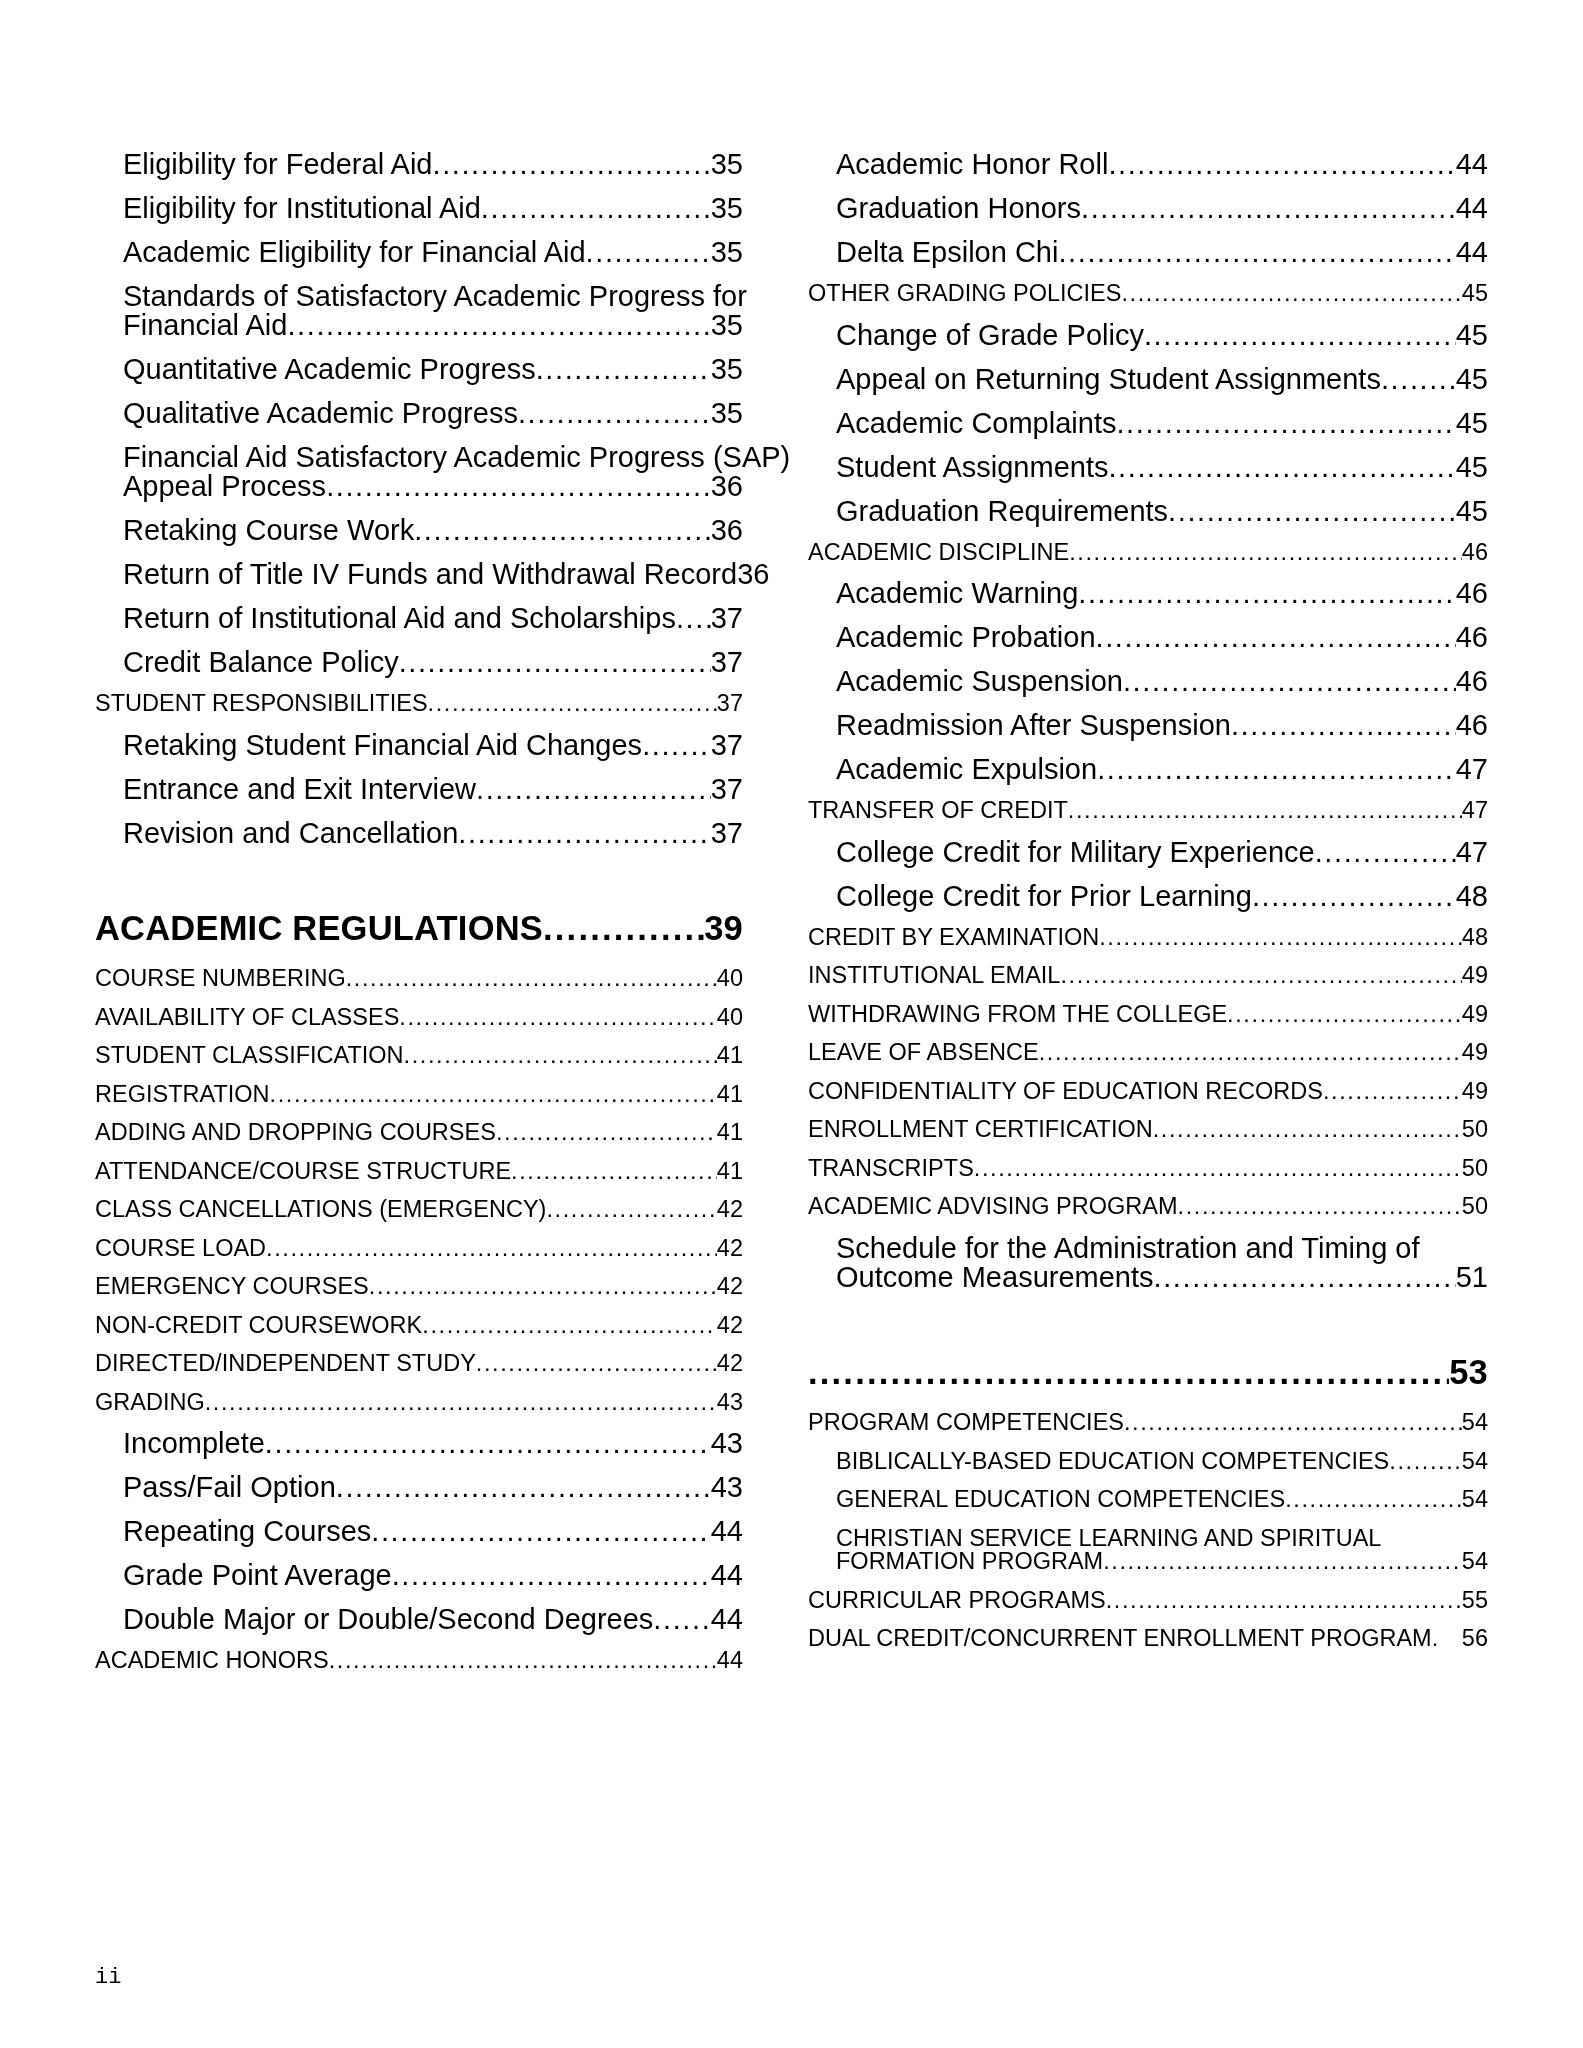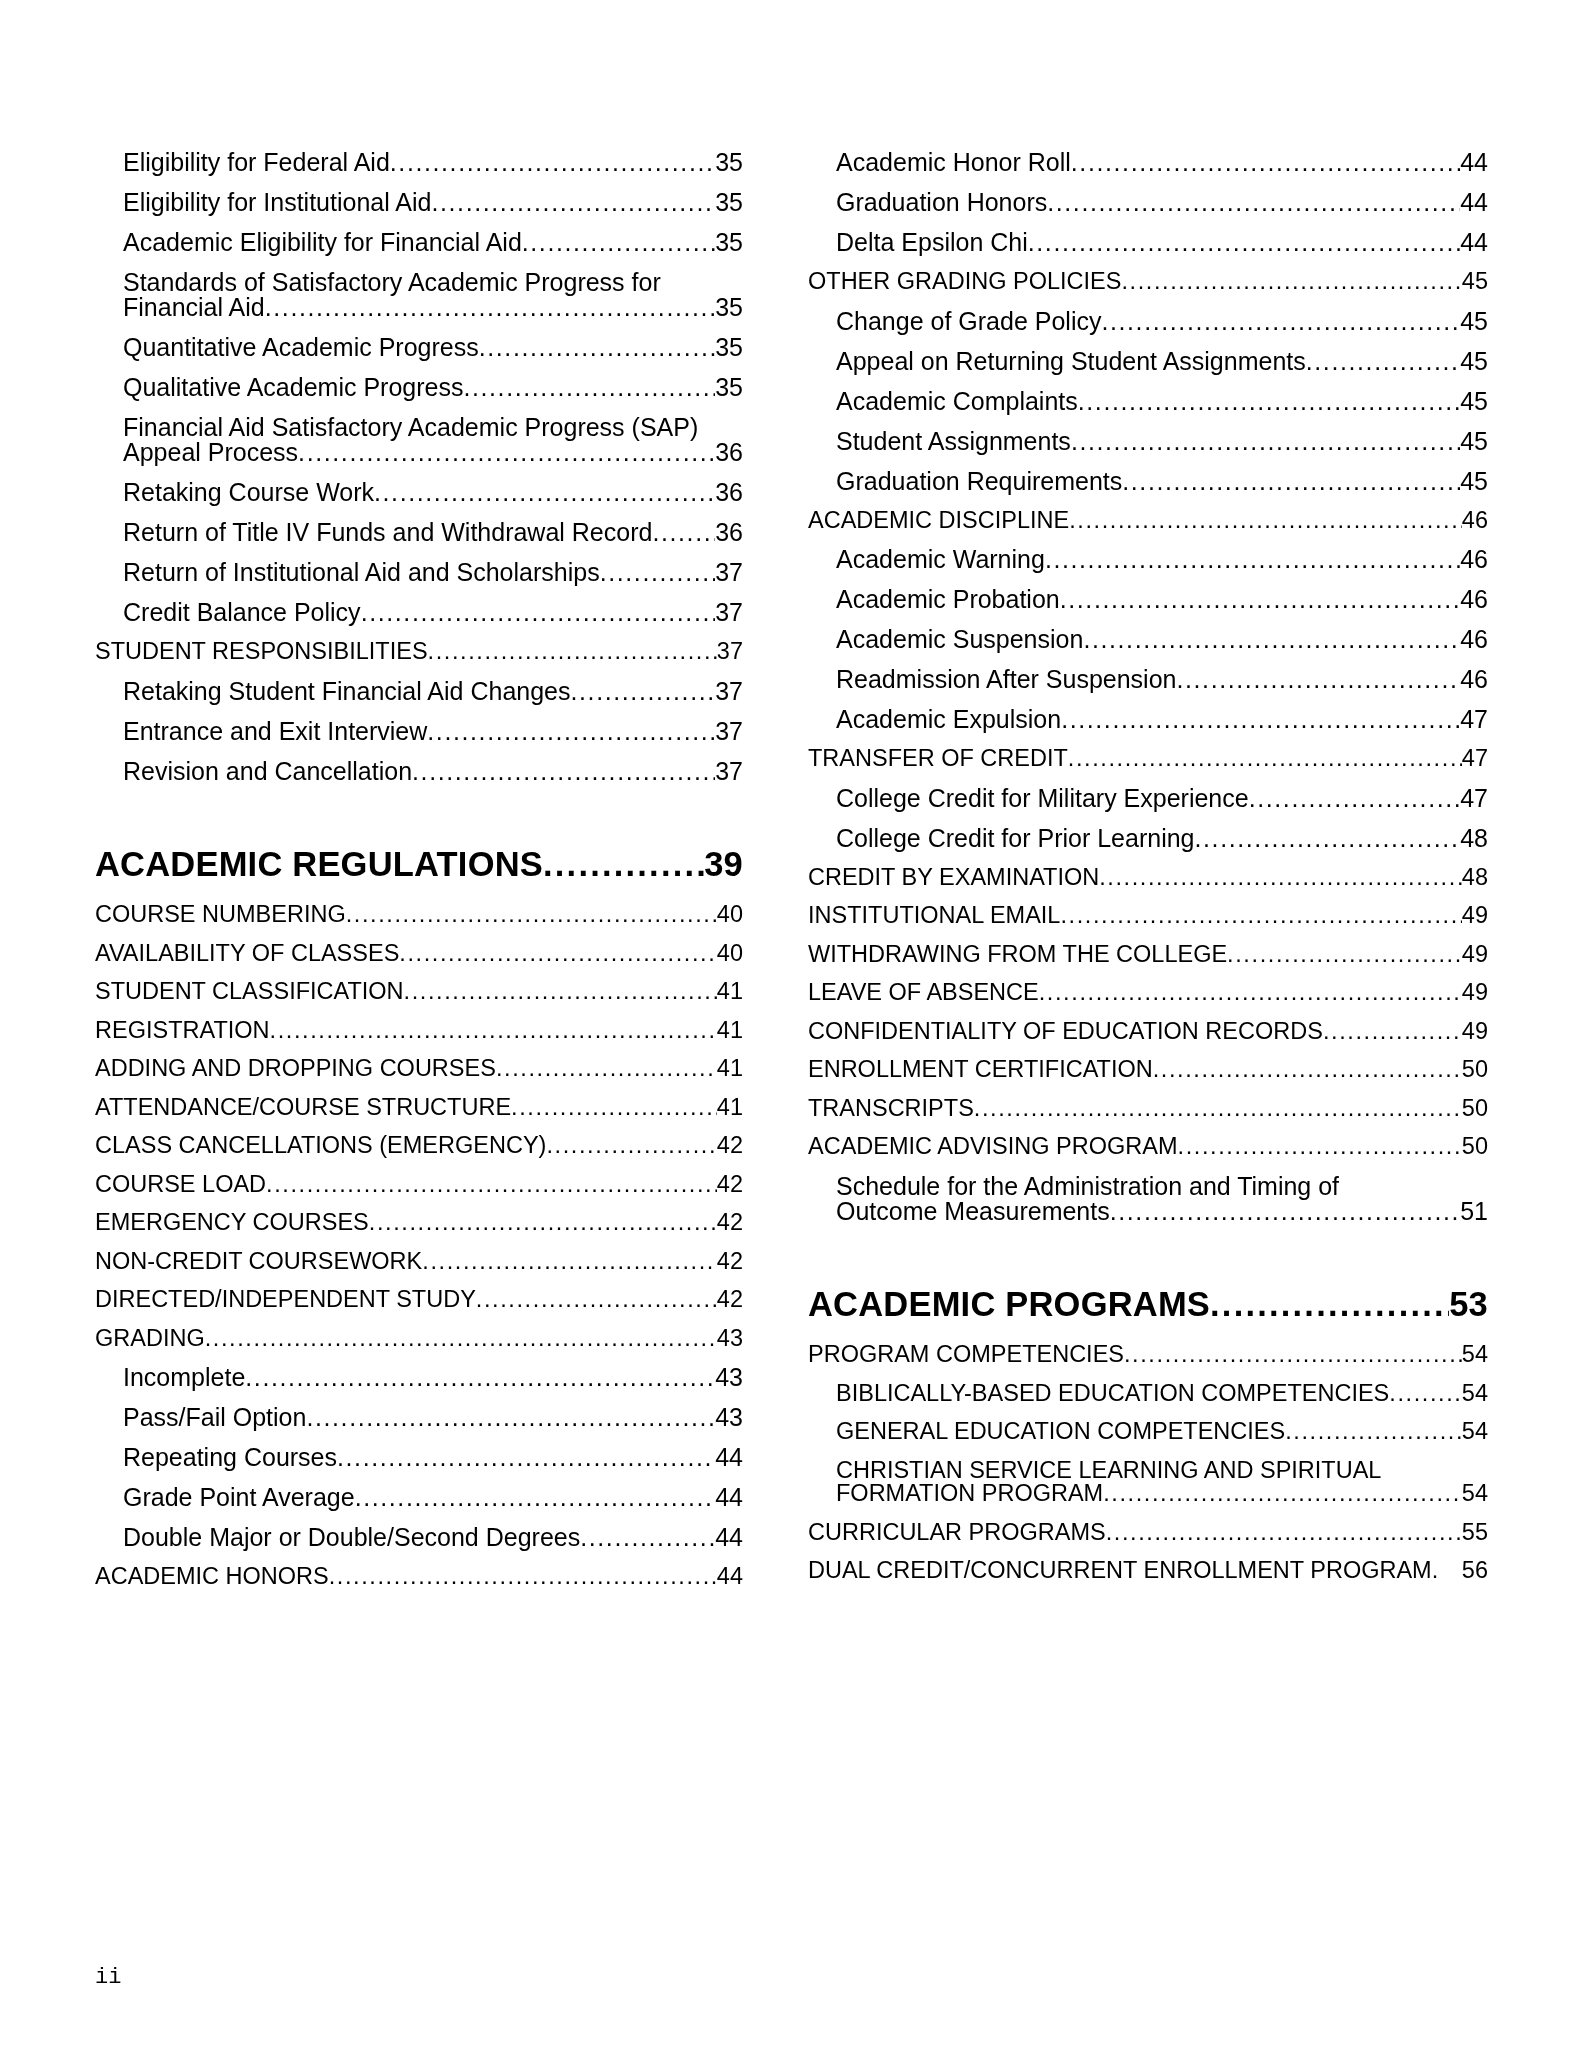--- a/index.html
+++ b/index.html
@@ -86,21 +86,21 @@
   .lvl-big .toc-leader { letter-spacing: 2.2px; }
 
   
   .lvl-caps {
     font-size: 23.5px;
     font-weight: normal;
   }
 
   
   .lvl-sub {
-    font-size: 25px;
+    font-size: 29px;
     font-weight: normal;
   }
 
   
   .ind-0 { padding-left: 0px; }
   .ind-1 { padding-left: 28px; }
 
   
   .gap   { height: 15px; }
   .gap-big-before { height: 26px; }
@@ -608,21 +608,20 @@
           <div class="toc-wrap-line">Schedule for the Administration and Timing of</div>
           <div class="toc-entry">
             <span class="toc-title">Outcome Measurements </span>
             <span class="toc-leader">............................................................................................................................................</span>
             <span class="toc-page"> 51</span>
           </div>
         </div>
         <div class="gap-big-before"></div>
         <div class="lvl-big ind-0">
           <div class="toc-entry">
-            <span class="toc-title">ACADEMIC PROGRAMS </span>
             <span class="toc-leader">............................................................................................................................................</span>
             <span class="toc-page"> 53</span>
           </div>
         </div>
         <div class="gap-big-after"></div>
         <div class="lvl-caps ind-0">
           <div class="toc-entry">
             <span class="toc-title">PROGRAM COMPETENCIES </span>
             <span class="toc-leader">............................................................................................................................................</span>
             <span class="toc-page"> 54</span>

